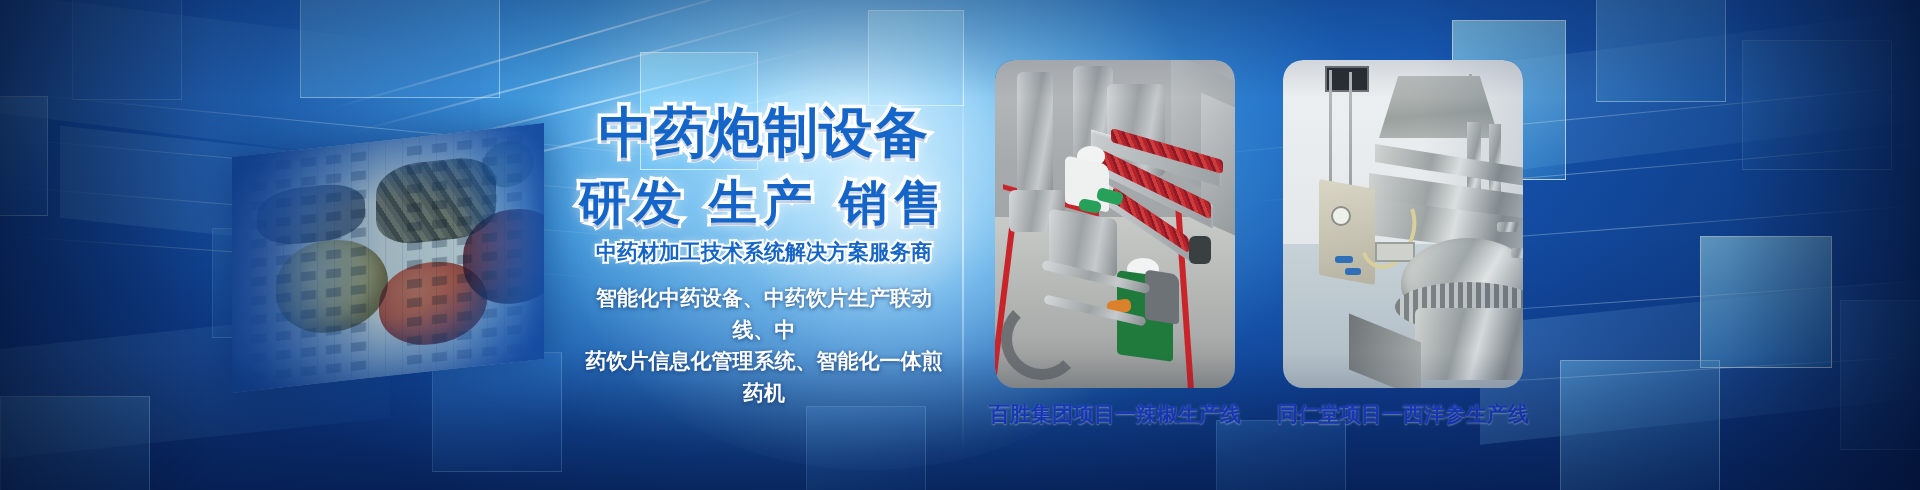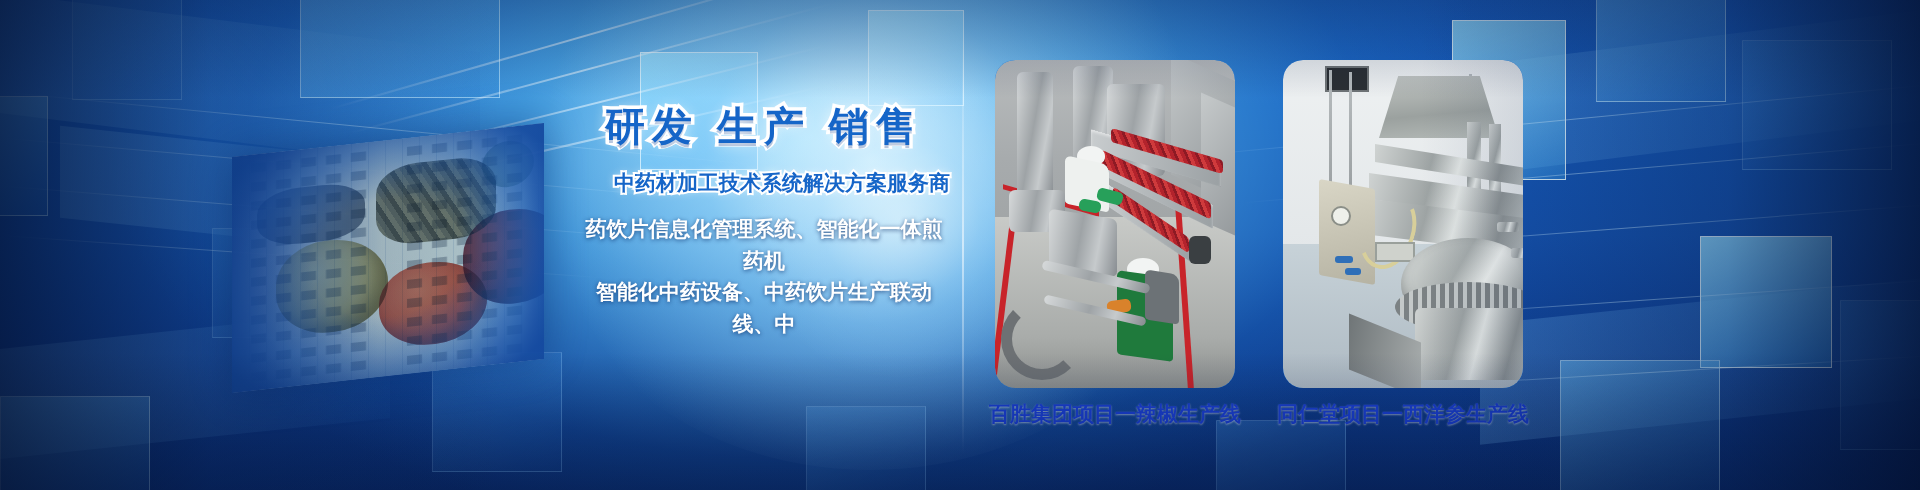--- a/index.html
+++ b/index.html
@@ -65,24 +65,24 @@
   .herb-fade{position:absolute;inset:-2px;
     background:radial-gradient(ellipse 64% 64% at 50% 50%,rgba(0,0,0,0) 38%,rgba(24,86,175,.55) 72%,rgba(20,74,160,.95) 100%);}
 
   
   .headline{position:absolute;left:578px;top:96px;width:372px;text-align:center;z-index:6;}
   .hl-line{font-weight:700;color:#1565c8;line-height:1;white-space:nowrap;
     -webkit-text-stroke:7px #ffffff;paint-order:stroke fill;
     text-shadow:0 0 14px rgba(255,255,255,.95),0 3px 0 rgba(12,60,140,.35);}
   .hl1{font-size:62px;letter-spacing:1px;}
   .hl2{font-size:54px;margin-top:9px;letter-spacing:1px;}
-  .hl3{font-size:40px;margin-top:10px;letter-spacing:7px;}
-  .hl-sub{margin-top:23px;font-size:21px;font-weight:700;color:#1565c8;
+  .hl3{font-size:48px;margin-top:20px;letter-spacing:7px;}
+  .hl-sub{margin-top:11px;font-size:21px;font-weight:700;color:#1565c8;
     -webkit-text-stroke:4px #ffffff;paint-order:stroke fill;white-space:nowrap;
-    text-shadow:0 0 9px rgba(255,255,255,.9);text-align:right;}
+    text-shadow:0 0 9px rgba(255,255,255,.9);}
   .hl-body{margin-top:16px;font-size:21px;line-height:1.5;color:#ffffff;font-weight:600;
     text-shadow:0 1px 4px rgba(8,40,100,.75);}
 
   
   .card{position:absolute;border-radius:20px;overflow:hidden;}
   .card .frame{position:absolute;inset:0;border-radius:20px;
     box-shadow:0 0 0 5px rgba(40,130,235,.96),0 0 0 8px rgba(120,200,255,.55),0 10px 34px rgba(4,24,70,.6);
     pointer-events:none;}
   .card .photo{position:absolute;inset:0;border-radius:20px;overflow:hidden;}
   #card-chili{left:995px;top:60px;width:240px;height:328px;}
@@ -209,25 +209,26 @@
     <div class="herb-blob hb-ginger"></div>
     <div class="herb-blob hb-root"></div>
     <div class="herb-blob hb-goji"></div>
     <div class="herb-blob hb-dates"></div>
     <div class="herb-blob hb-slice"></div>
     <div class="herb-tint"></div>
     <div class="herb-fade"></div>
   </div>
 
   <div class="headline">
+    <div class="hl-line hl2">中药炮制设备</div>
     <div class="hl-line hl3">研发 生产 销售</div>
     <div class="hl-sub">中药材加工技术系统解决方案服务商</div>
     <div class="hl-body">
+      <div>智能化中药设备、中药饮片生产联动线、中</div>
       <div>药饮片信息化管理系统、智能化一体煎药机</div>
-      <div>智能化中药设备、中药饮片生产联动线、中</div>
     </div>
   </div>
 
   <div class="card" id="card-chili">
     <div class="photo">
       <div class="p1">
         <div class="floor"></div>
         <div class="redline" style="left:6px;top:138px;width:6px;height:190px;transform:skewX(-7deg);"></div>
         <div class="redline" style="left:8px;top:138px;width:96px;height:5px;transform:skewY(16deg);"></div>
         <div class="redline" style="left:186px;top:132px;width:6px;height:196px;transform:skewX(4deg);"></div>

